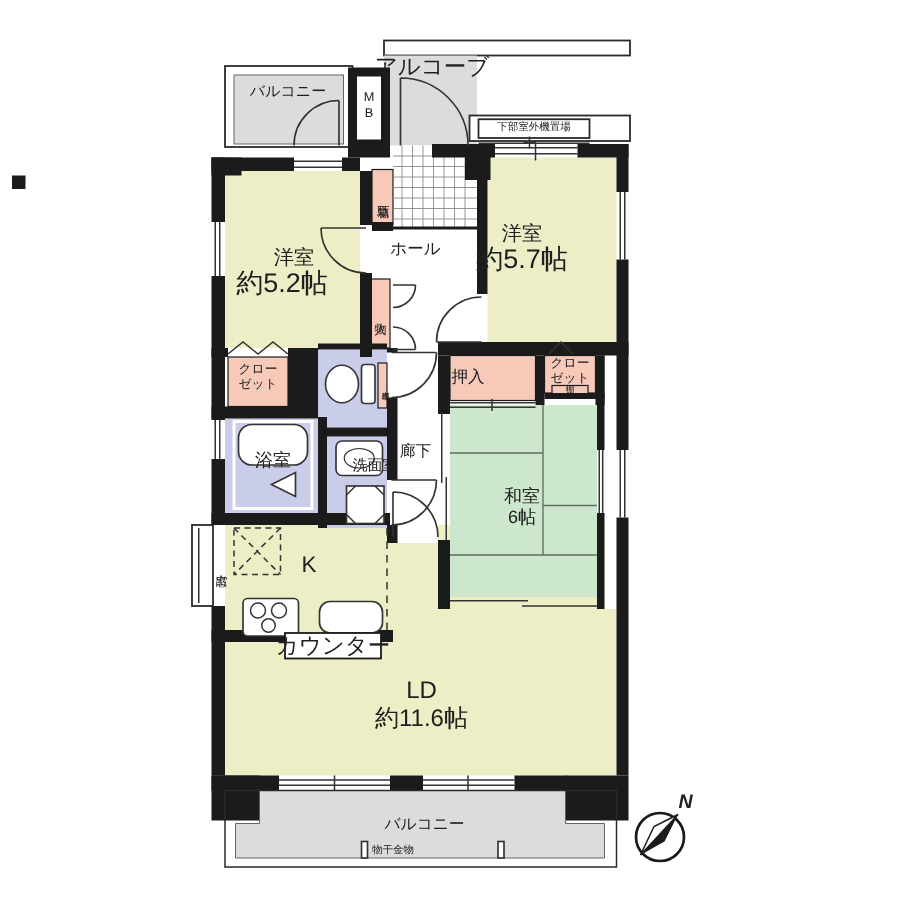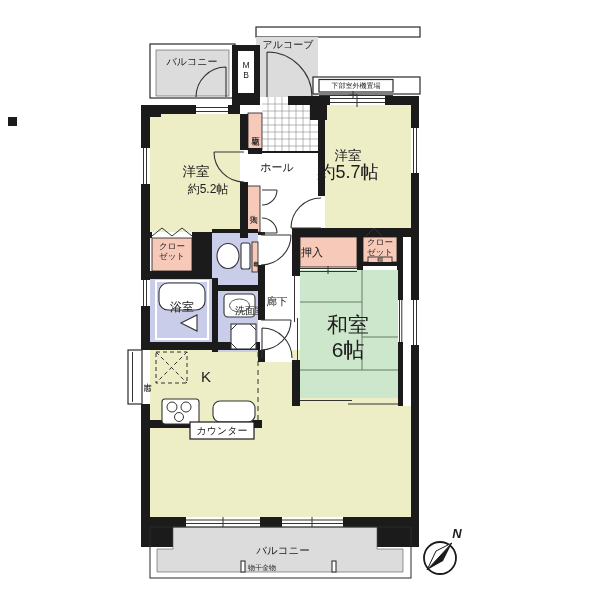--- a/index.html
+++ b/index.html
@@ -168,42 +168,44 @@
 
   <g>
     <circle cx="440" cy="558" r="16" fill="#fff" stroke="#1b1b1b" stroke-width="1.8"></circle>
     <polygon points="452,543 427,570 436,551" fill="#fff" stroke="#1b1b1b" stroke-width="1"></polygon>
     <polygon points="452,543 427,570 443,561" fill="#1b1b1b"></polygon>
   </g>
 
   <rect x="8" y="117" width="9" height="9" fill="#1b1b1b"></rect>
 </svg>
 
-  <div class="lbl" style="left:288px;top:45px;font-size:10px">アルコーブ</div>
+  <div class="lbl" style="left:288px;top:45px;font-size:15px">アルコーブ</div>
   <div class="lbl" style="left:192px;top:62px;font-size:10px">バルコニー</div>
   <div class="lbl vert" style="left:246px;top:70px;font-size:8.5px">MB</div>
   <div class="lbl" style="left:356px;top:86px;font-size:7px">下部室外機置場</div>
   <div class="lbl vert" style="left:255px;top:131px;font-size:8px">下駄箱</div>
   <div class="lbl" style="left:277px;top:167px;font-size:11px">ホール</div>
   <div class="lbl" style="left:196px;top:172px;font-size:13.5px">洋室</div>
-  <div class="lbl" style="left:208px;top:189px;font-size:12px">約5.2帖</div>
+  <div class="lbl" style="left:188px;top:189px;font-size:18px">約5.2帖</div>
   <div class="lbl" style="left:348px;top:156px;font-size:13.5px">洋室</div>
   <div class="lbl" style="left:348px;top:173px;font-size:18px">約5.7帖</div>
   <div class="lbl vert" style="left:253px;top:209px;font-size:8px">物入</div>
   <div class="lbl" style="left:172px;top:251px;font-size:8.5px">クロー
 ゼット</div>
   <div class="lbl vert" style="left:255px;top:257px;font-size:5px">上部棚</div>
   <div class="lbl" style="left:312px;top:252px;font-size:11px">押入</div>
   <div class="lbl" style="left:380px;top:247px;font-size:8.5px">クロー
 ゼット</div>
   <div class="lbl" style="left:380px;top:260.5px;font-size:6px">棚</div>
-  <div class="lbl" style="left:348px;top:338px;font-size:21px">和室
+  <div class="lbl" style="left:348px;top:338px;font-size:12px">和室
 6帖</div>
   <div class="lbl" style="left:182px;top:307px;font-size:12px">浴室</div>
   <div class="lbl" style="left:250px;top:311px;font-size:10px">洗面室</div>
   <div class="lbl" style="left:277px;top:301px;font-size:10.5px">廊下</div>
   <div class="lbl vert" style="left:147px;top:377px;font-size:8px">出窓</div>
   <div class="lbl" style="left:206px;top:377px;font-size:15px">K</div>
-  <div class="lbl" style="left:222px;top:431px;font-size:10px">カウンター</div>
+  <div class="lbl" style="left:222px;top:431px;font-size:15px">カウンター</div>
+  <div class="lbl" style="left:281px;top:471px;font-size:16px">LD
+約11.6帖</div>
   <div class="lbl" style="left:283px;top:550px;font-size:10.5px">バルコニー</div>
   <div class="lbl" style="left:262px;top:568px;font-size:7px">物干金物</div>
   <div class="lbl" style="left:457px;top:534px;font-size:13px;font-style:italic;font-weight:bold">N</div>
 </div>
 
 </body></html>

